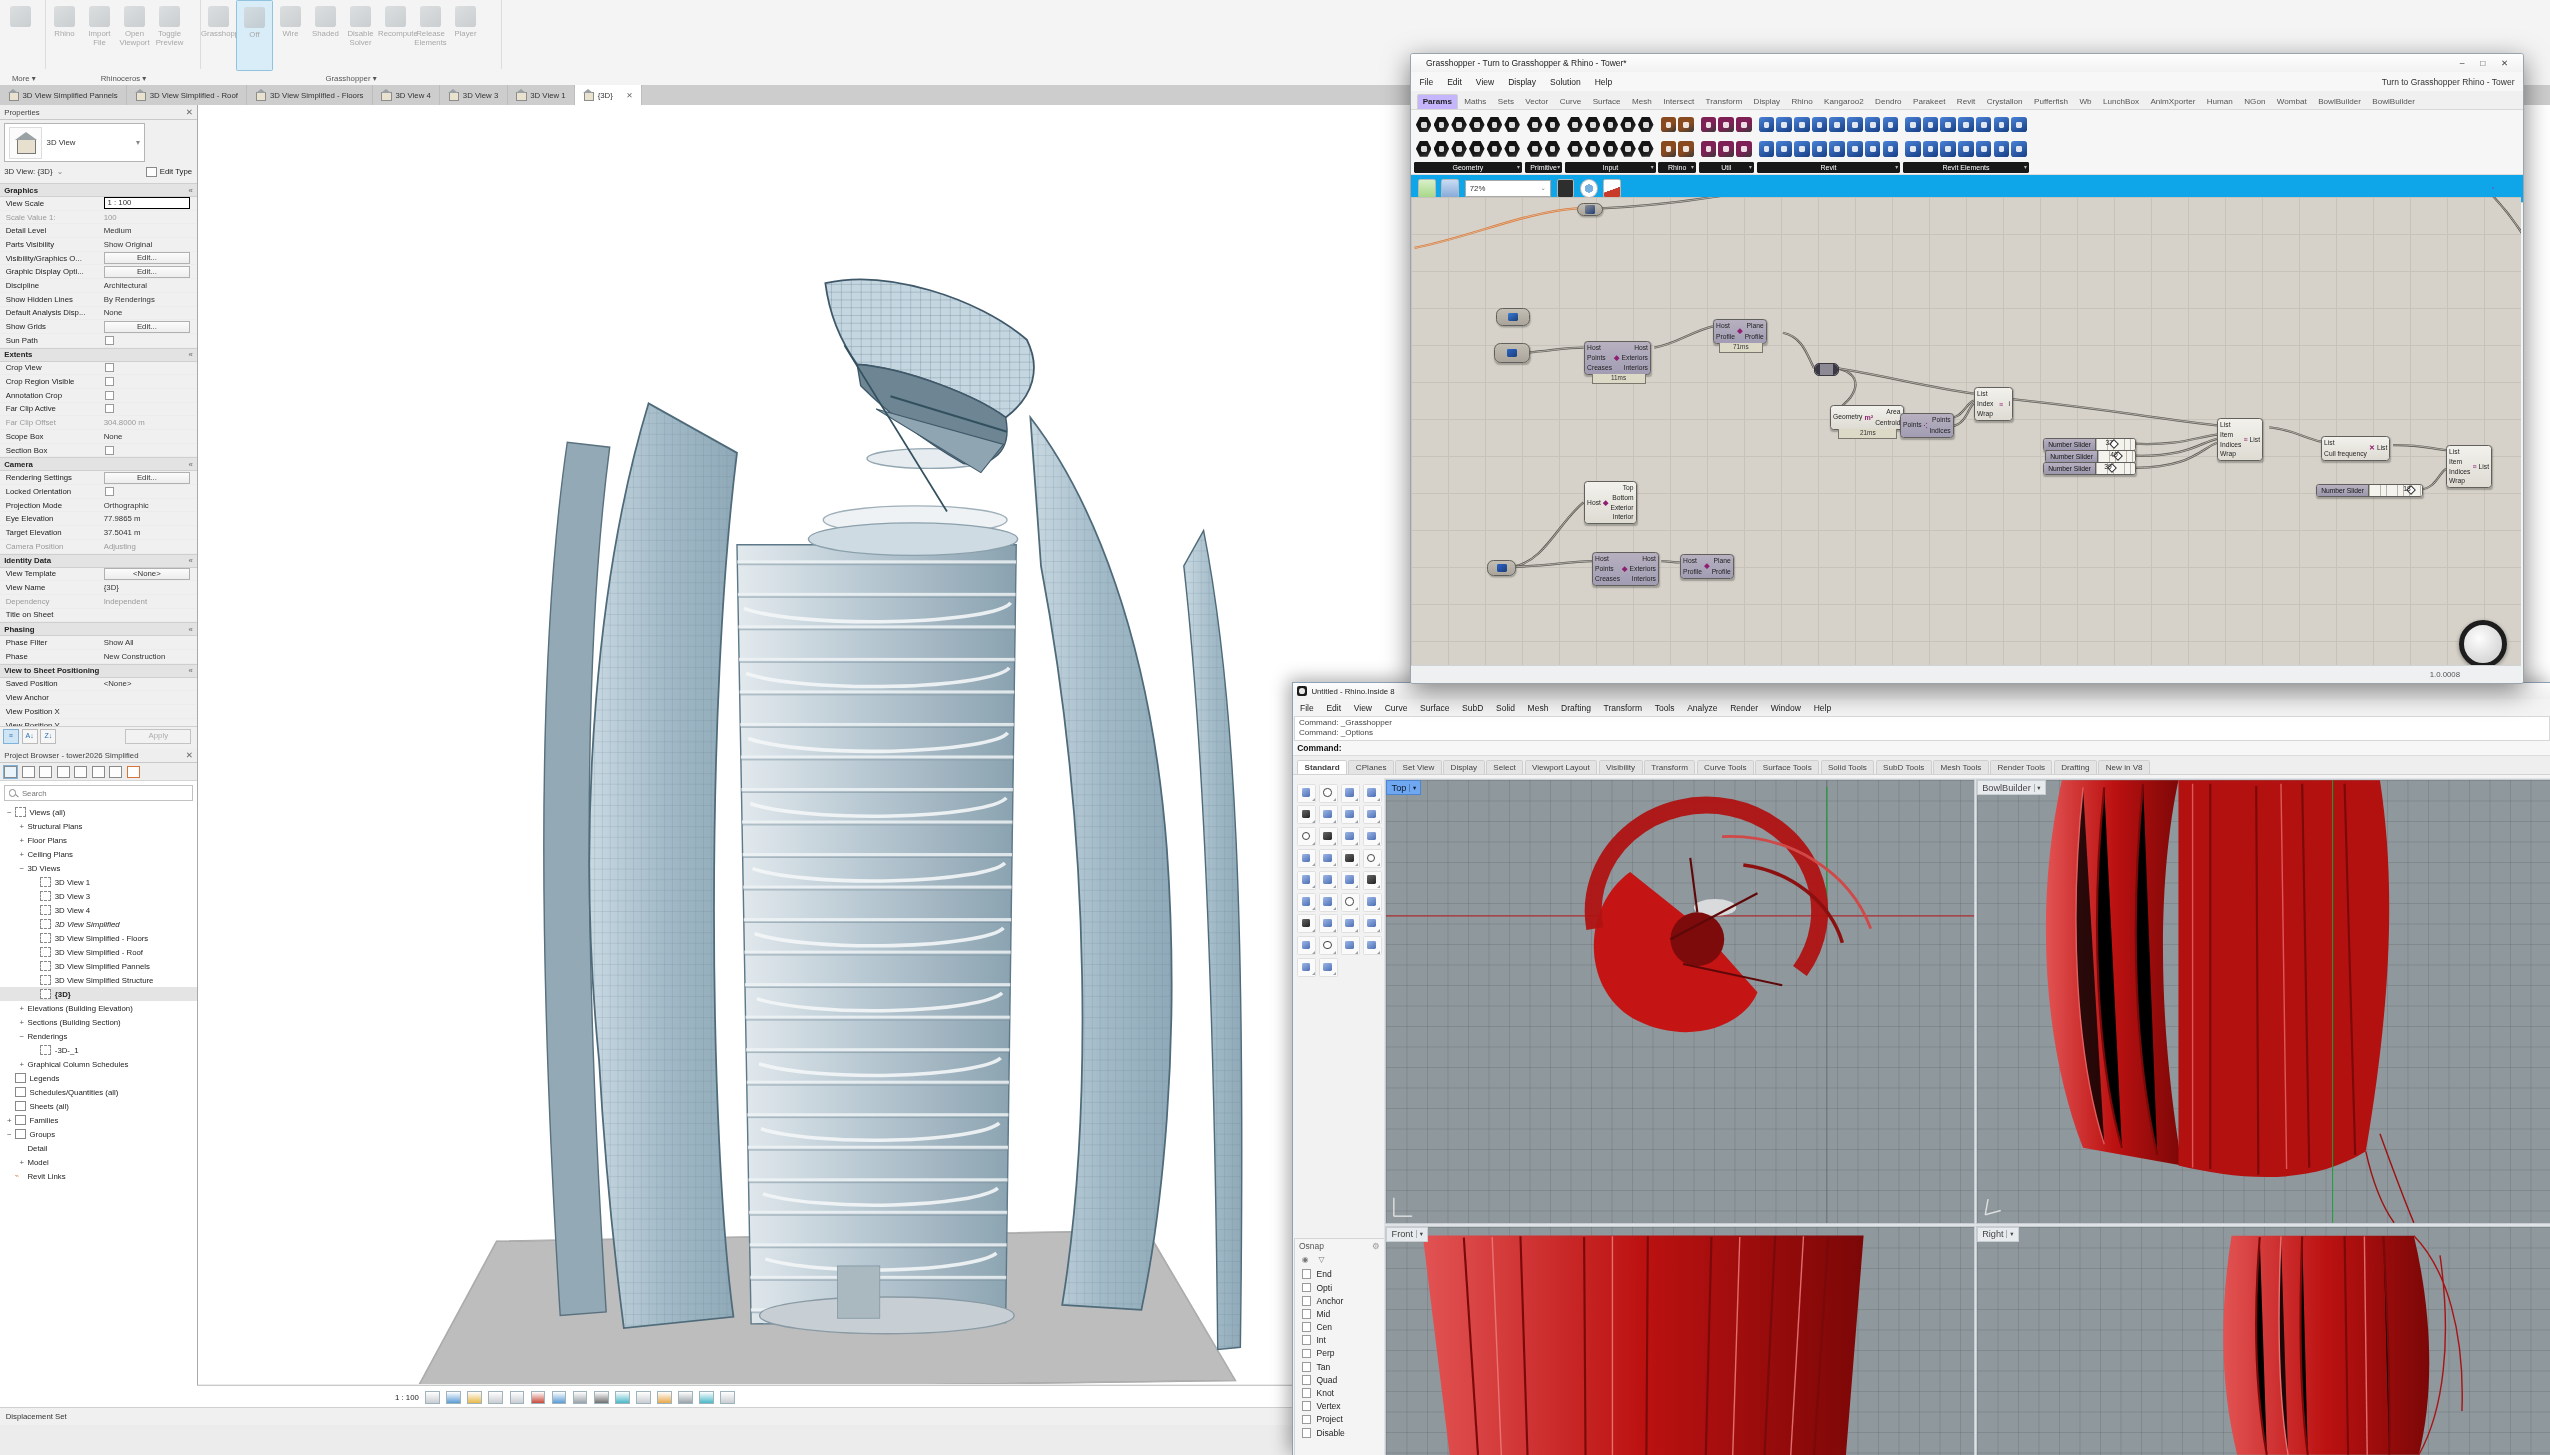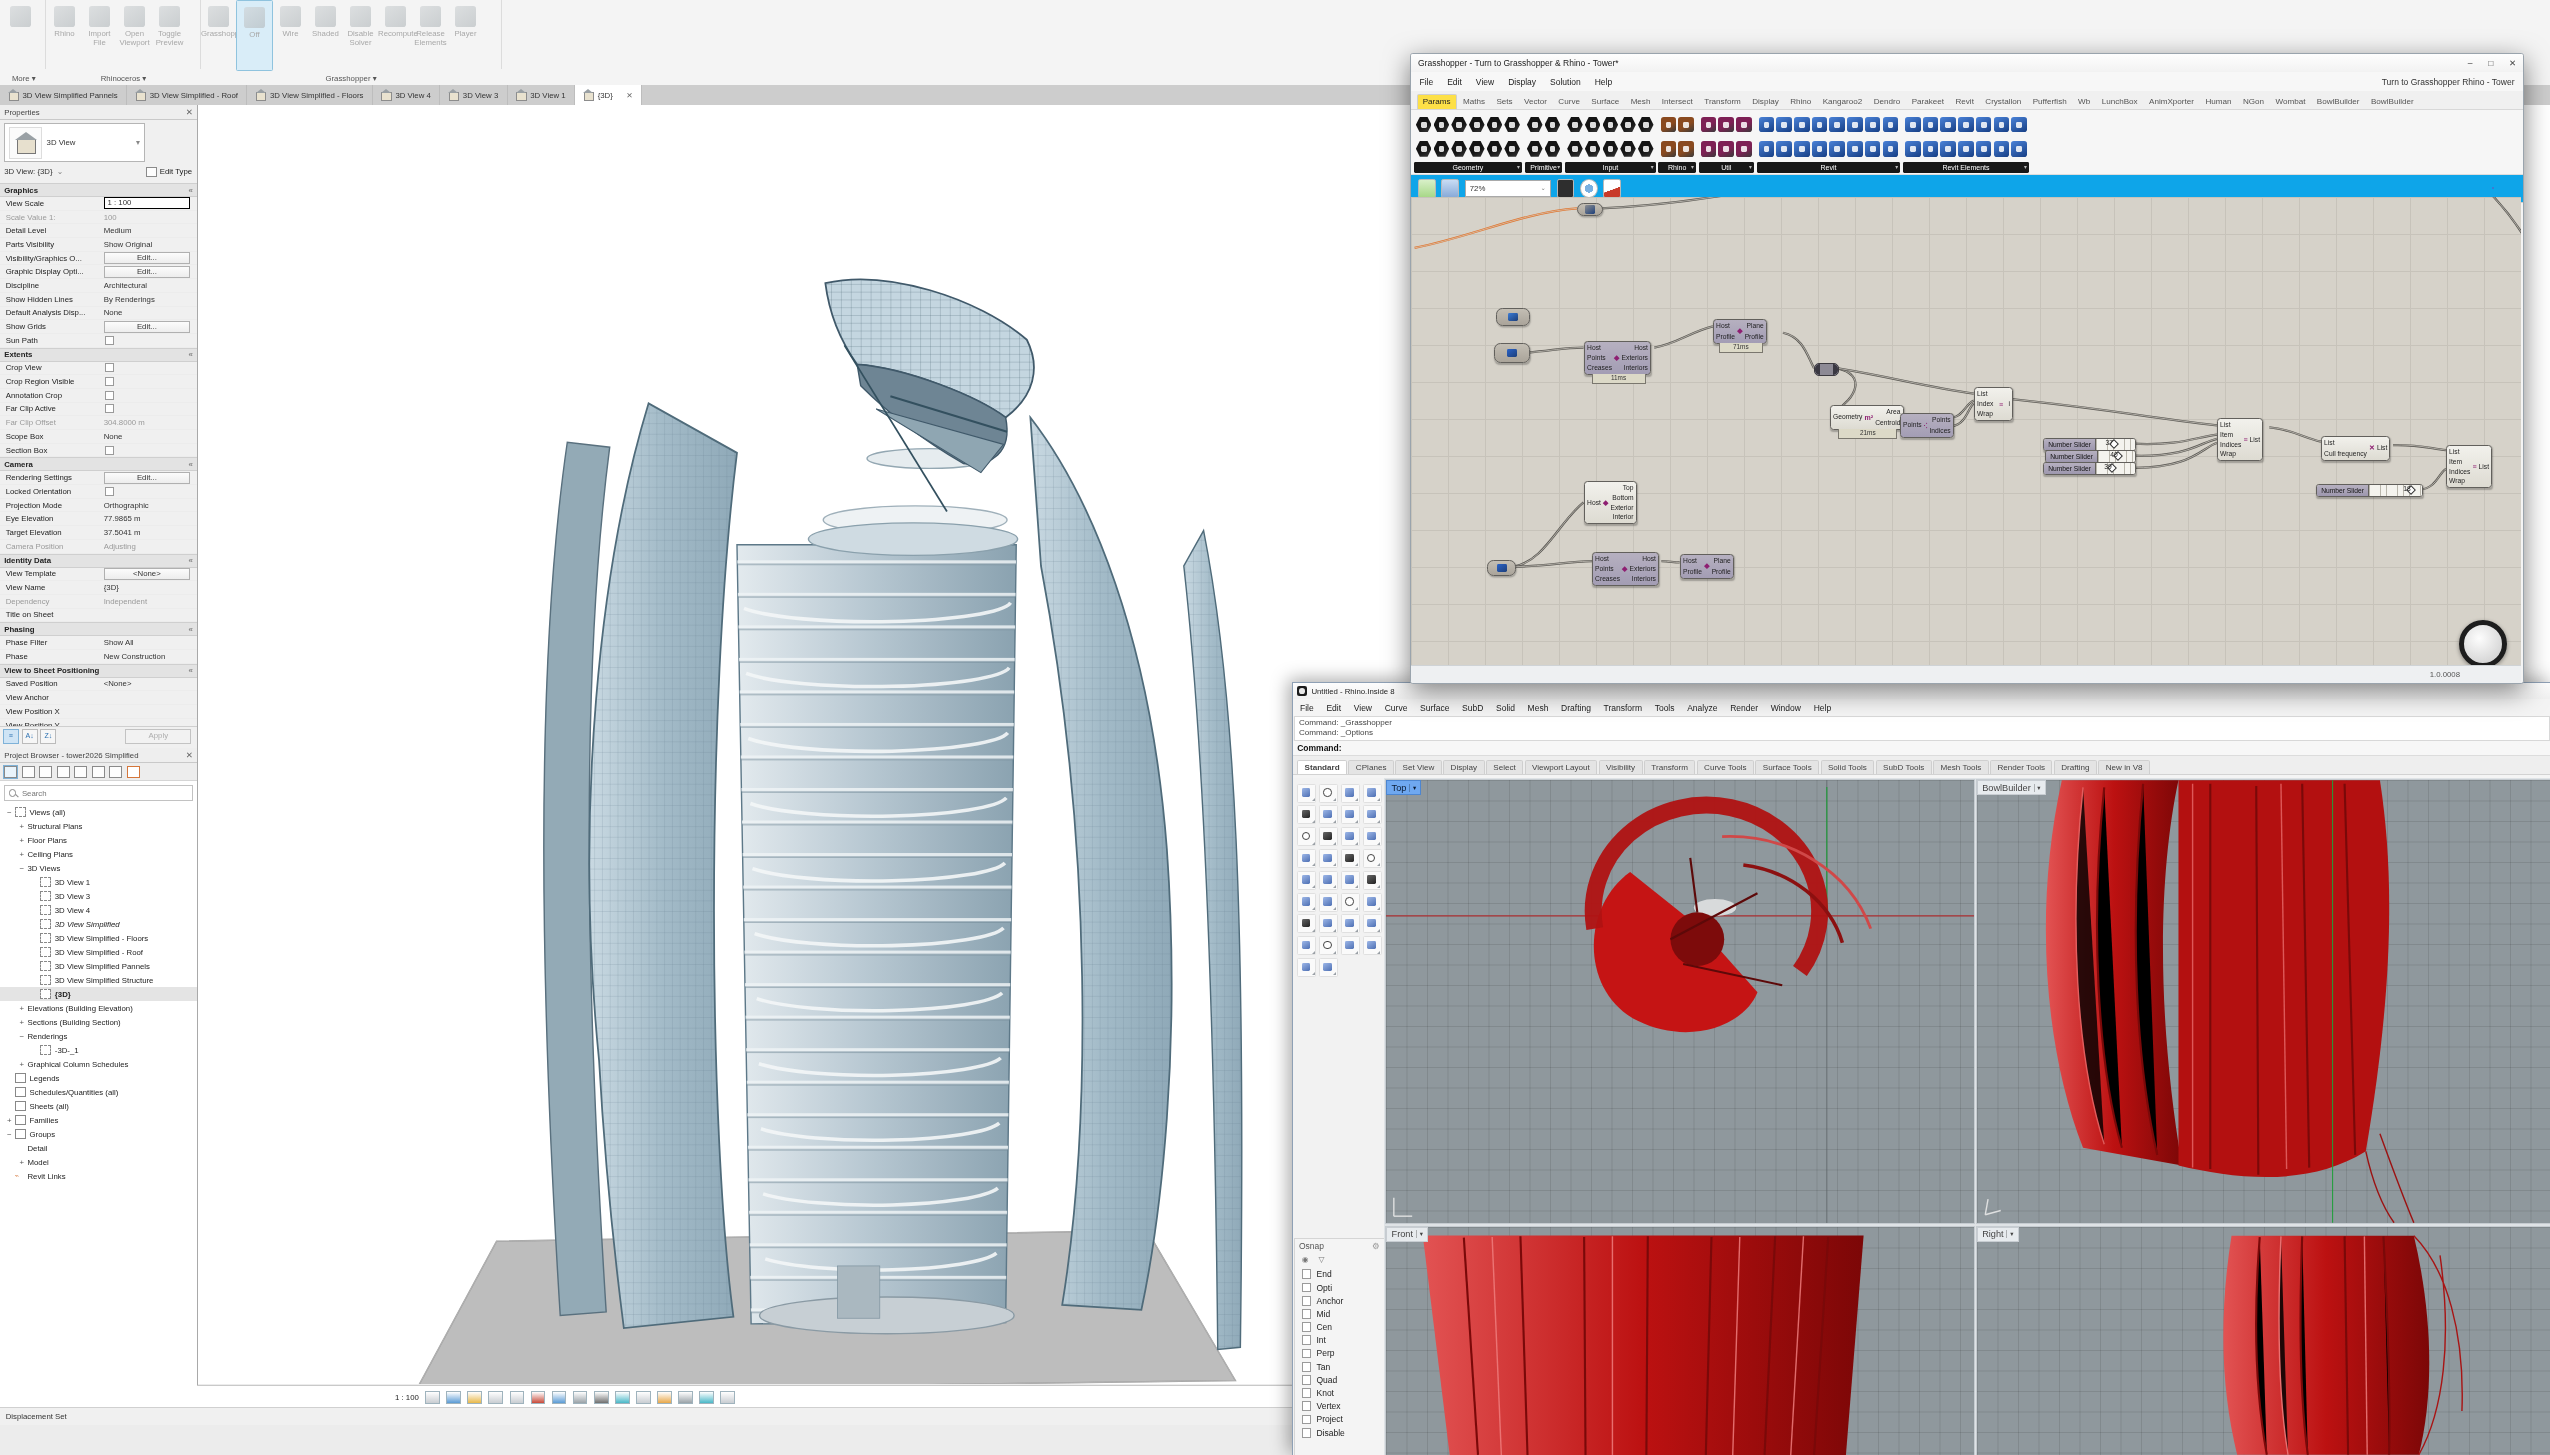--- a/index.html
+++ b/index.html
@@ -95,27 +95,27 @@
   #vparea{position:absolute;left:91px;top:95px;width:1168px;height:678px;background:#dfe3e6;}
   .vp{position:absolute;background:#8f989d;
       background-image:linear-gradient(rgba(0,0,0,.10) 0.7px,transparent 0.7px),linear-gradient(90deg,rgba(0,0,0,.10) 0.7px,transparent 0.7px);
       background-size:20.5px 20.5px;border:0.7px solid #c6ccd1;overflow:hidden;}
   .vplabel{position:absolute;left:0;top:0;display:flex;align-items:center;gap:2.8px;padding:1.4px 4.2px;background:#e7ebee;color:#444;font-size:9.2px;border:0.7px solid #c8cdd2;}
   .vplabel.active{background:#6fa8f0;color:#0b1b33;border-color:#4d86d0;}
   .vplabel .dd{font-size:6.4px;border-left:0.7px solid rgba(0,0,0,.25);padding-left:2.8px;}
   .axis{position:absolute;left:4.2px;bottom:4.2px;width:24px;height:24px;opacity:.9;}
   
   #gh{left:1410px;top:53px;width:1112px;height:629px;background:#f4f4f4;border:0.7px solid #9aa4ad;border-radius:2.8px;box-shadow:0 7px 25.5px rgba(0,0,0,.5);overflow:hidden;}
-  #gh-title{height:18.4px;display:flex;align-items:center;padding:0 7px;background:linear-gradient(#fefefe,#f2f2f2);color:#222;font-size:8.5px;}
+  #gh-title{height:18.4px;display:flex;align-items:center;padding:0 15px;background:linear-gradient(#fefefe,#f2f2f2);color:#222;font-size:8.5px;}
   #gh-title .winbtns{margin-left:auto;display:flex;gap:15.6px;color:#444;font-size:8.5px;}
   #gh-menu{height:18.4px;display:flex;align-items:center;gap:14px;padding:0 8.5px;background:#f7f7f7;color:#222;font-size:8.5px;}
   #gh-menu .spacer{flex:1;}
   #gh-tabs{height:18.4px;display:flex;align-items:flex-end;gap:1.4px;padding:0 5.7px;background:#f0f0f0;border-bottom:0.7px solid #d8d8d8;color:#555;font-size:8.1px;}
   .ghtab{padding:2.8px 5px;}
-  .ghtab.active{background:#fde047;border:0.7px solid #cfcfcf;border-bottom:0;border-radius:2.1px 2.1px 0 0;font-weight:normal;color:#222;}
+  .ghtab.active{background:#c4b5fd;border:0.7px solid #cfcfcf;border-bottom:0;border-radius:2.1px 2.1px 0 0;font-weight:bold;color:#222;}
   #gh-groups{height:61px;display:flex;gap:2.8px;padding:1.4px 2.8px;background:#f6f6f6;border-bottom:0.7px solid #dcdcdc;}
   .ghgroup{display:flex;flex-direction:column;}
   .ghg-icons{flex:1;display:grid;grid-auto-flow:column;grid-template-rows:repeat(2,1fr);gap:2.1px;padding:2.1px;align-items:center;}
   .ghg-ic{width:15.6px;height:15.6px;border-radius:2.8px;position:relative;}
   .ghg-ic.hex{clip-path:polygon(25% 0,75% 0,100% 50%,75% 100%,25% 100%,0 50%);}
   .ghg-ic:after{content:"";position:absolute;left:5px;top:5px;width:5.7px;height:5.7px;background:rgba(255,255,255,.85);border-radius:1.4px;}
   .ghg-bar{height:10.6px;background:#171717;color:#fff;font-size:7px;display:flex;align-items:center;justify-content:center;border-radius:1.4px;position:relative;}
   .ghg-bar:after{content:"▾";position:absolute;right:2.1px;font-size:5.7px;color:#bbb;}
   #gh-toolbar{height:27px;display:flex;align-items:center;gap:5.7px;padding:0 7px;background:#0ea5e9;border-bottom:0.7px solid #cfcfcf;}
   .ghtb-ic{width:15.6px;height:17px;border:0.7px solid #b9b9b9;border-radius:2.1px;background:linear-gradient(#fff,#e8e8e8);}

